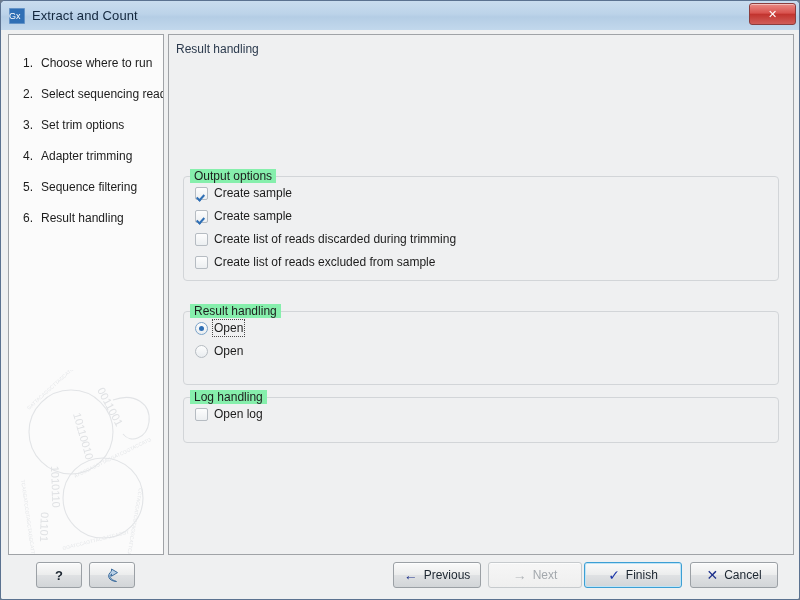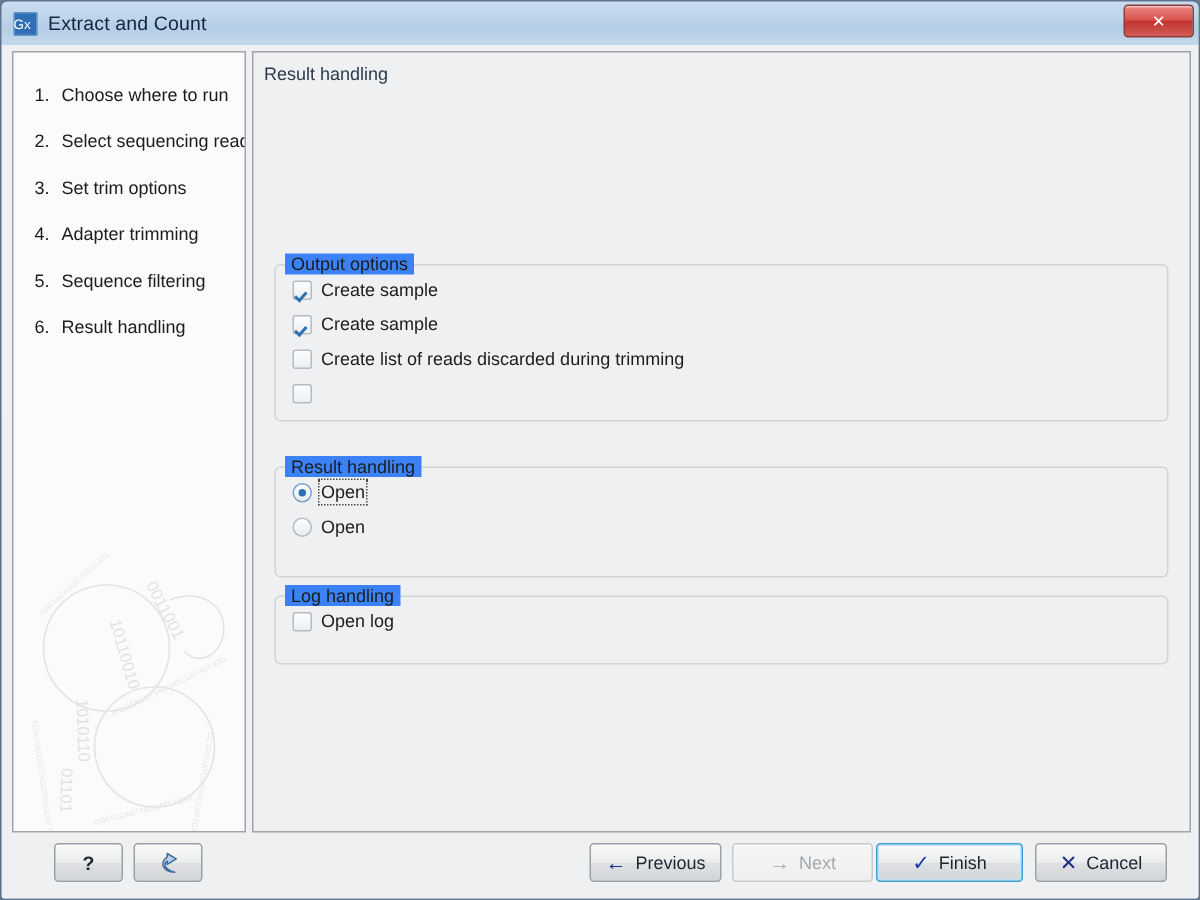--- a/index.html
+++ b/index.html
@@ -88,21 +88,21 @@
   
   .group{
     position:absolute;left:14px;width:596px;
     box-sizing:border-box;
     border:1px solid #d2d5d8;
     border-radius:4px;
     background:#eff0f1;
   }
   .group-title{
     position:absolute;top:-8px;left:6px;
-    background:#3b82f6;padding:0 4px;
+    background:#86efac;padding:0 4px;
     font-size:12px;color:#1c1c1c;white-space:nowrap;
   }
   #grp-output{top:141px;height:105px;}
   #grp-result{top:276px;height:74px;}
   #grp-log{top:362px;height:46px;}
 
   .opt-row{
     display:flex;align-items:flex-end;height:23px;
     padding-left:11px;font-size:12px;color:#1c1c1c;
     cursor:pointer;
@@ -253,20 +253,21 @@
           <div class="opt-row">
             <span class="cb checked"></span>
             <span>Create sample</span>
           </div>
           <div class="opt-row">
             <span class="cb"></span>
             <span>Create list of reads discarded during trimming</span>
           </div>
           <div class="opt-row">
             <span class="cb"></span>
+            <span>Create list of reads excluded from sample</span>
           </div>
         </div>
 
         <div class="group" id="grp-result">
           <div class="group-title">Result handling</div>
 
           <div class="opt-row">
             <span class="rb checked"></span>
             <span class="focus-ring">Open</span>
           </div>

